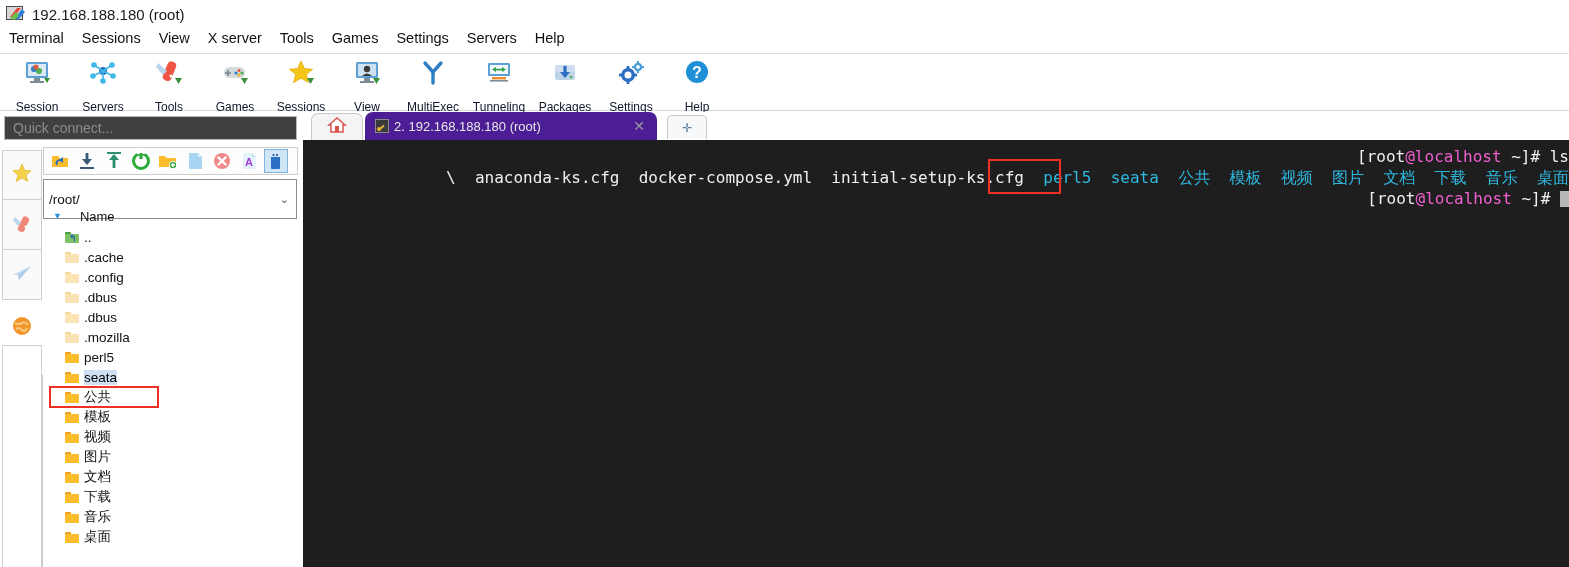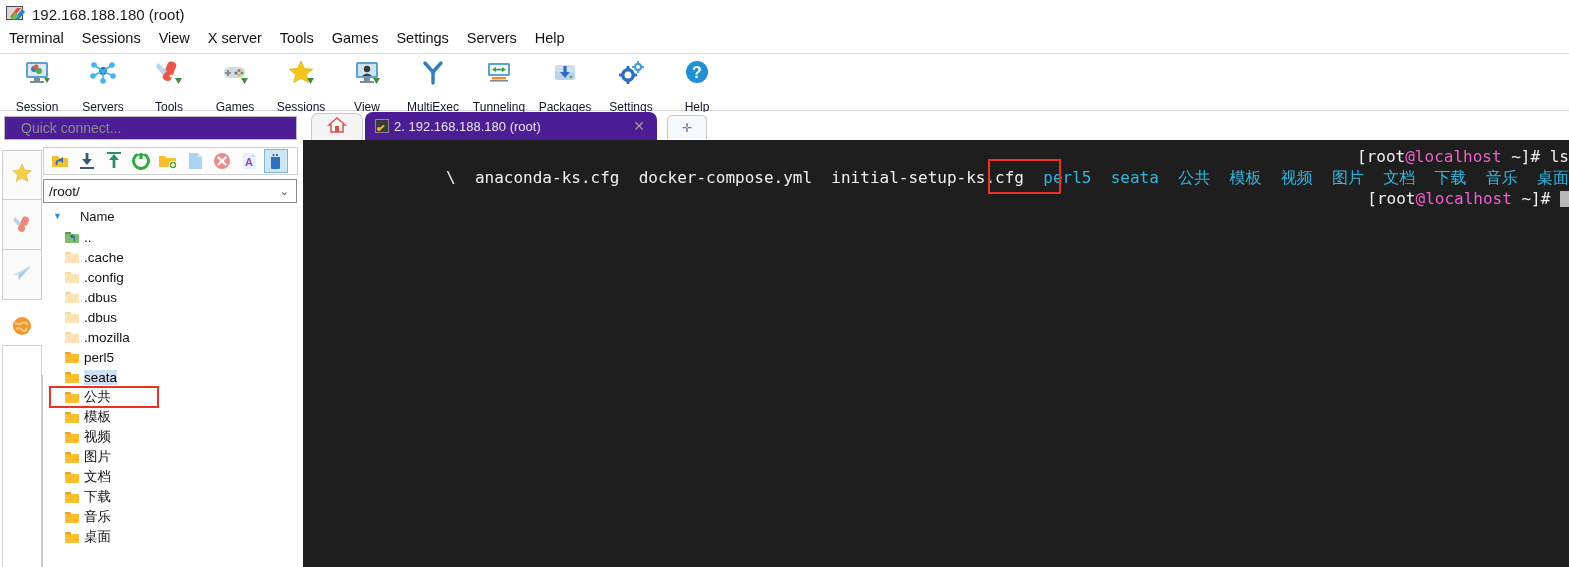--- a/index.html
+++ b/index.html
@@ -39,22 +39,22 @@
     width:66px; height:54px; display:flex; flex-direction:column;
     align-items:center; justify-content:flex-start; padding-top:3px;
     cursor:default;
   }
   .tb-ico { width:30px; height:30px; position:relative; }
   .tb-lbl { font-size:12px; color:#0f172a; margin-top:12px; white-space:nowrap;text-align:right; }
 
   
   .quickconnect {
     position:absolute; left:4px; top:116px; width:293px; height:24px;
-    border:1px solid #b9b9b9; background:#4c1d95;
-    display:flex; align-items:center; padding-left:16px;
+    border:1px solid #b9b9b9; background:#404040;
+    display:flex; align-items:center; padding-left:8px;
     font-size:14px; color:#8c8c8c;
   }
 
   
   .vstrip { position:absolute; left:2px; top:150px; width:40px; }
   .vstrip-btn {
     width:40px; height:50px; border:1px solid #cfcfcf; border-top:none;
     display:flex; align-items:center; justify-content:center; background:#fafafa;
   }
   .vstrip-btn:first-child { border-top:1px solid #cfcfcf; }
@@ -62,21 +62,21 @@
   .vstrip-box { position:absolute; left:2px; top:345px; width:40px; height:222px; border:1px solid #cfcfcf; border-bottom:none; background:#fff;}
   .fb-toolbar {
     position:absolute; left:43px; top:147px; width:255px; height:28px;
     border:1px solid #cfcfcf; background:#fdfdfd;
     display:flex; align-items:center; padding-left:4px;
   }
   .fb-tb-ico { width:24px; height:24px; margin-right:3px; position:relative; display:flex; align-items:center; justify-content:center; }
   .fb-tb-ico.sel { background:#cfe6f7; border:1px solid #7eb4df; }
 
   .fb-path {
-    position:absolute; left:43px; top:179px; width:254px; height:24px;
+    position:absolute; left:43px; top:179px; width:254px; height:40px;
     border:1px solid #8d8d8d; background:#fff;
     display:flex; align-items:center; padding-left:5px; font-size:13.5px; color:#111;
   }
   .fb-path .caret { margin-left:auto; margin-right:7px; color:#555; font-size:11px; }
 
   .fb-head {
     position:absolute; left:43px; top:206px; width:255px; height:20px;
     display:flex; align-items:center; font-size:13px; color:#111;
   }
   .fb-head .sortarrow { color:#2f8fd8; font-size:9px; margin-left:10px; margin-right:18px; }

